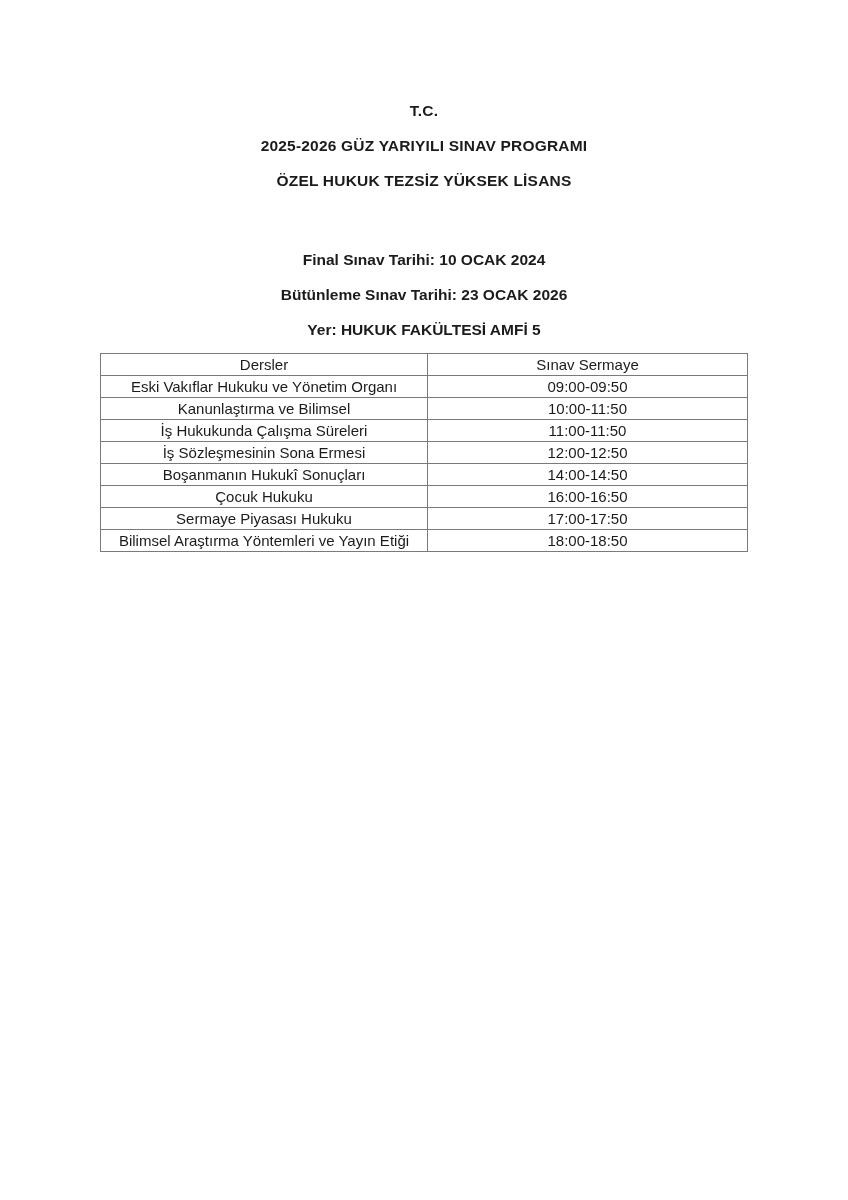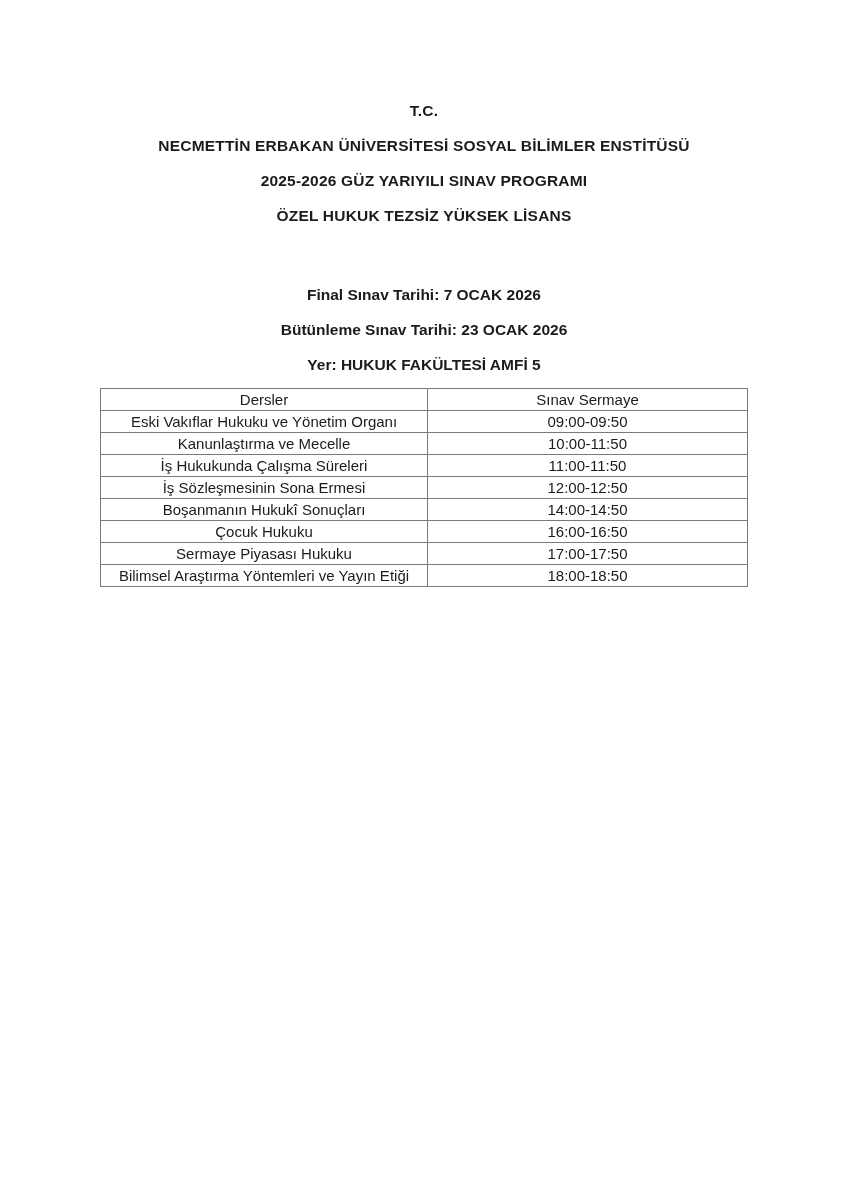--- a/index.html
+++ b/index.html
@@ -60,27 +60,26 @@
   table.exam-table col.col-course { width: 327px; }
   table.exam-table col.col-time   { width: 320px; }
 </style>
 </head>
 <body>
 
 <div class="page">
 
   <div class="header-block">
     <div class="header-line">T.C.</div>
-    <div class="header-line">NECMETTİN ERBAKAN ÜNİVERSİTESİ SOSYAL BİLİMLER ENSTİTÜSÜ</div>
     <div class="header-line">2025-2026 GÜZ YARIYILI SINAV PROGRAMI</div>
     <div class="header-line">ÖZEL HUKUK TEZSİZ YÜKSEK LİSANS</div>
   </div>
 
   <div class="info-block">
-    <div class="info-line">Final Sınav Tarihi: 7 OCAK 2026</div>
+    <div class="info-line">Final Sınav Tarihi: 10 OCAK 2024</div>
     <div class="info-line">Bütünleme Sınav Tarihi: 23 OCAK 2026</div>
     <div class="info-line">Yer: HUKUK FAKÜLTESİ AMFİ 5</div>
   </div>
 
   <table class="exam-table">
     <colgroup>
       <col class="col-course">
       <col class="col-time">
     </colgroup>
     <thead>
@@ -89,21 +88,21 @@
         <th>Sınav Sermaye</th>
       </tr>
     </thead>
     <tbody>
   <tr>
     <td>Eski Vakıflar Hukuku ve Yönetim Organı</td>
     <td>09:00-09:50</td>
   </tr>
 
   <tr>
-    <td>Kanunlaştırma ve Mecelle</td>
+    <td>Kanunlaştırma ve Bilimsel</td>
     <td>10:00-11:50</td>
   </tr>
 
   <tr>
     <td>İş Hukukunda Çalışma Süreleri</td>
     <td>11:00-11:50</td>
   </tr>
 
   <tr>
     <td>İş Sözleşmesinin Sona Ermesi</td>

